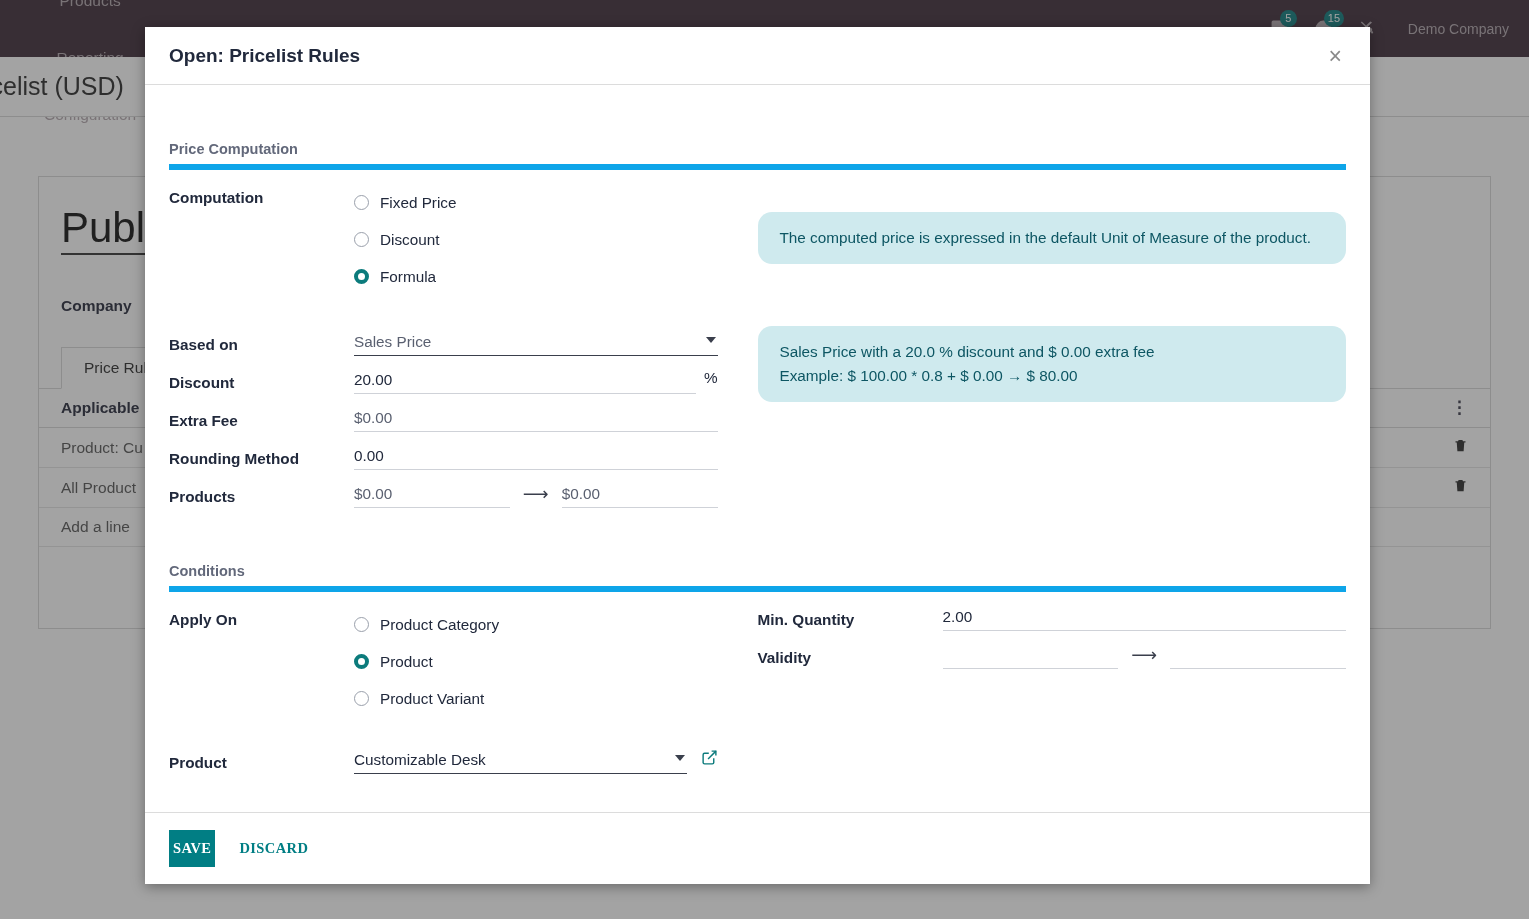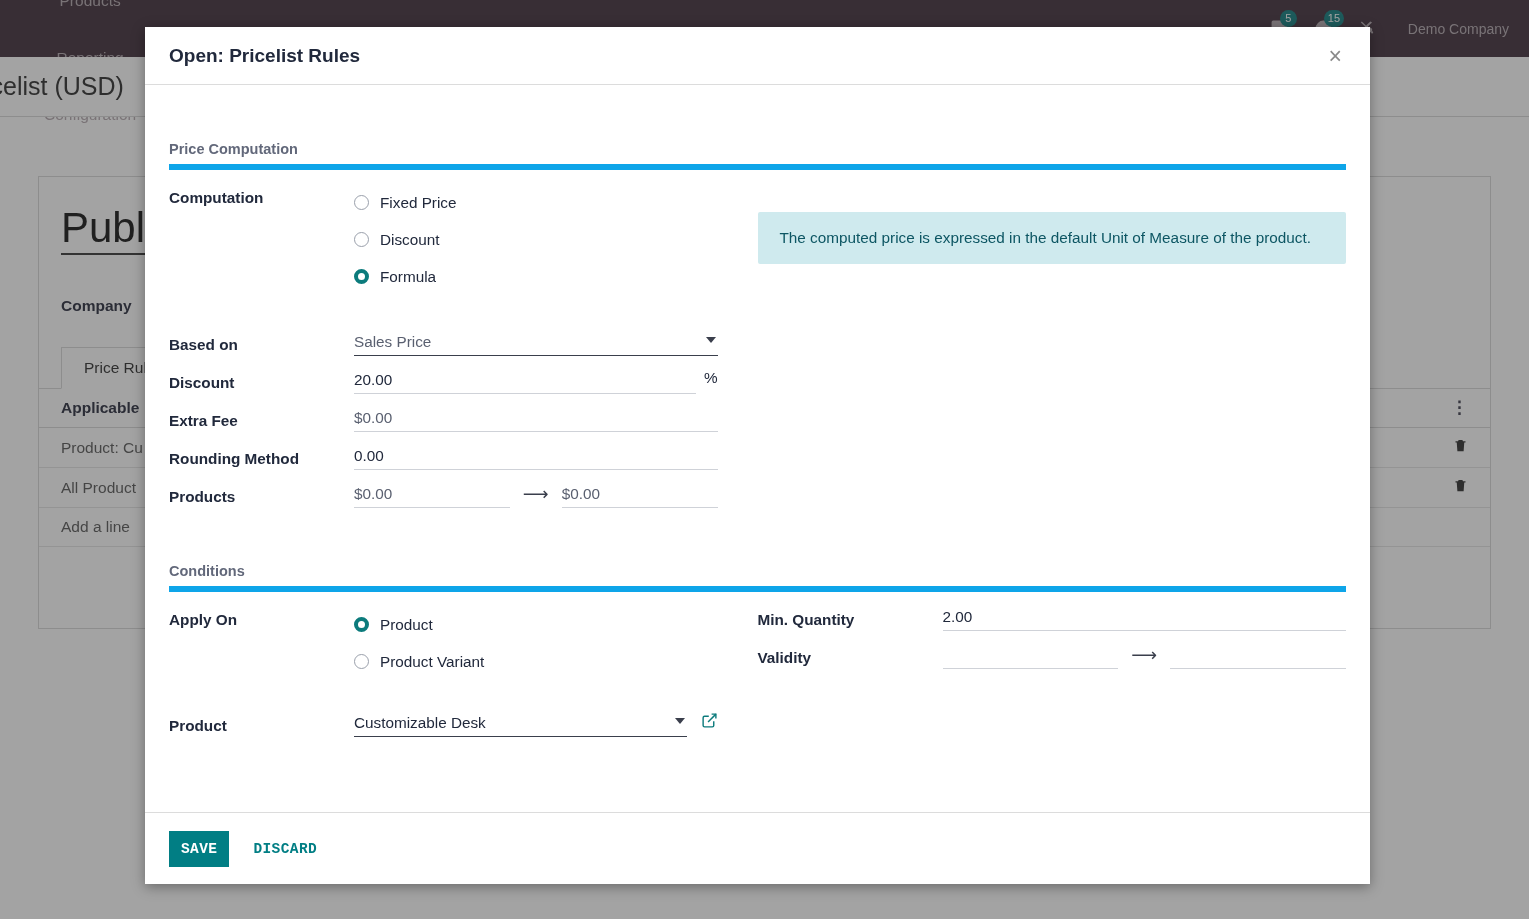--- a/index.html
+++ b/index.html
@@ -189,27 +189,27 @@
   .range { display: flex; align-items: center; gap: 0; }
   .range .rin { flex: 1 1 auto; min-width: 0; }
   .range-arrow {
     flex: 0 0 52px; text-align: center; font-size: 18px; color: #3a3f4c;
     line-height: 1; padding-bottom: 3px;
   }
 
   .alert-info {
     background: #cfeaee; color: #0d5663;
     font-size: 15.3px; line-height: 1.58;
-    padding: 14px 22px; border-radius: 2px;
+    padding: 14px 22px; border-radius: 14px;
   }
 
   .btn {
-    font-family: Liberation Mono, monospace;
+    font-family: Liberation Serif, serif;
     font-size: 14.5px; font-weight: bold; letter-spacing: 0.4px;
-    border: none; cursor: pointer; padding: 10px 12px;
+    border: none; cursor: pointer; padding: 10px 4px;
   }
   .btn-primary { background: #017e84; color: #fff; }
   .btn-link { background: transparent; color: #017e84; padding-left: 14px; }
 
   .spacer-lg { height: 42px; }
 </style>
 </head>
 <body>
 
 <div id="app-root">
@@ -370,33 +370,41 @@
             </div>
           </div>
         </div>
 
       </div>
 
       <div class="col">
         <div style="height:28px"></div>
         <div class="alert-info">The computed price is expressed in the default Unit of Measure of the product.</div>
         <div style="height:62px"></div>
+        <div class="alert-info">
+          <div>Sales Price with a 20.0 % discount and $ 0.00 extra fee</div>
+          <div>Example: $ 100.00 * 0.8 + $ 0.00 → $ 80.00</div>
+        </div>
       </div>
     </div>
 
     <div class="spacer-lg"></div>
 
     <div class="section-title">Conditions</div>
 
     <div class="cols">
       <div class="col col-left">
 
         <div class="frow">
           <div class="flabel">Apply On</div>
           <div class="fval radio-list">
+            <div class="radio-row">
+              <span class="radio-ring"></span>
+              <span class="radio-label">Product Category</span>
+            </div>
             <div class="radio-row">
               <span class="radio-ring checked"></span>
               <span class="radio-label">Product</span>
             </div>
             <div class="radio-row">
               <span class="radio-ring"></span>
               <span class="radio-label">Product Variant</span>
             </div>
           </div>
         </div>

